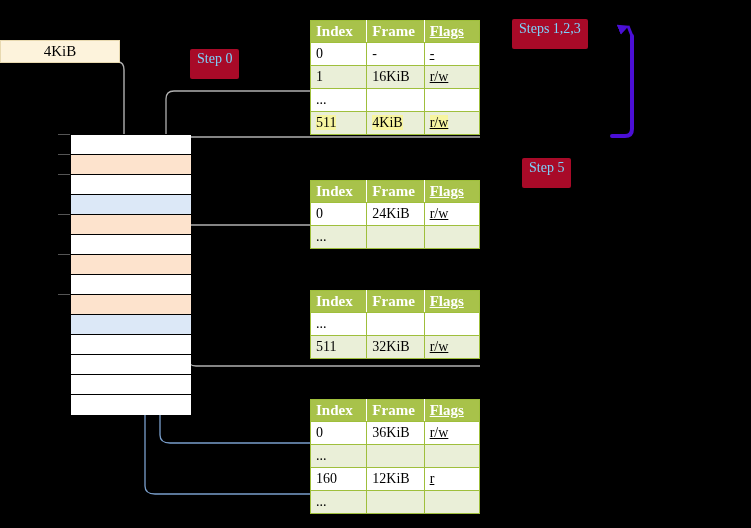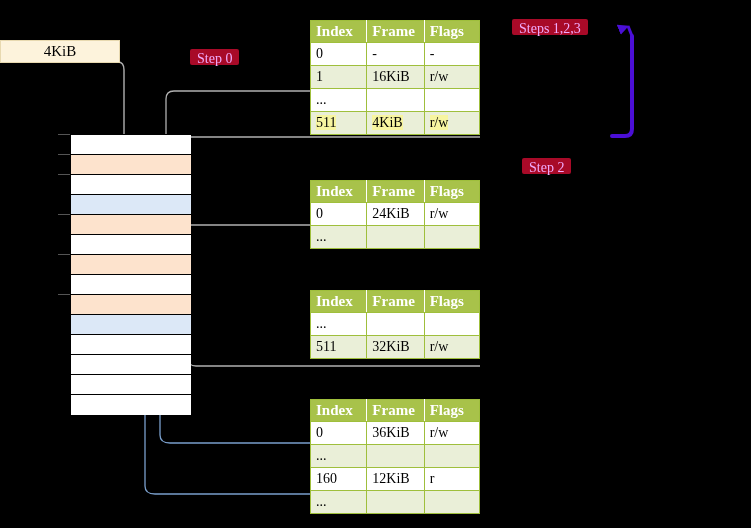--- a/index.html
+++ b/index.html
@@ -32,24 +32,24 @@
     color: #000;
     font-size: 15px;
     text-align: center;
     line-height: 21px;
     height: 23px;
   }
 
   
   .badge {
     position: absolute;
-    color: #f0abfc;
+    color: #7dd3fc;
     font-size: 14px;
     line-height: 19px;
-    height: 16px;
+    height: 30px;
     padding: 0 7px;
     white-space: nowrap;
     border-radius: 2px;
   }
   .badge-red { background: #a80a28; }
   .badge-purple { background: #5b11f0; }
 
   
   #memcol {
     position: absolute;
@@ -108,21 +108,21 @@
   .ptable td:last-child { border-right: none; }
   .ptable tr:last-child td { border-bottom: none; }
   .ptable tr.odd td  { background: #ffffff; }
   .ptable tr.even td { background: #eaefd8; }
   .ptable tr.hl td   { background: #eaefd8; }
   .ptable tr.hl td span.mark { background: #f7f5a0; }
 
   
   .col-index { width: 56px; }
   .col-frame { width: 57px; }
-  .col-flags { width: 55px; }
+  .col-flags { width: 55px; text-decoration: underline; }
 </style>
 </head>
 <body>
 
 <div id="stage">
 
   <svg id="wires" viewBox="0 0 751 528" width="751" height="528">
     <defs>
       <marker id="arrGrayDown" markerWidth="9" markerHeight="9" refX="4.5" refY="8" orient="auto" markerUnits="userSpaceOnUse">
         <path d="M0.5,0 L8.5,0 L4.5,8.5 Z" fill="#c2c2c2"></path>
@@ -165,21 +165,21 @@
     <path d="M632,36 L628,26" fill="none" stroke="#4b0fd6" stroke-width="3" marker-end="url(#arrPurple)"></path>
   </svg>
 
   <div class="size-label" style="left:0px; top:40px; width:120px;">4KiB</div>
 
   <div class="badge badge-red" style="left:190px; top:49px;">Step 0</div>
 
   <div class="badge badge-red" style="left:512px; top:19px;">Steps 1,2,3</div>
 
 
-  <div class="badge badge-red" style="left:522px; top:158px;">Step 2</div>
+  <div class="badge badge-red" style="left:522px; top:158px;">Step 5</div>
 
   <div id="memcol">
       <div class="memrow" style="top: 0px; height: 20px;"></div>
       <div class="memrow orange" style="top: 20px; height: 20px;"></div>
       <div class="memrow" style="top: 40px; height: 20px;"></div>
       <div class="memrow blue" style="top: 60px; height: 20px;"></div>
       <div class="memrow orange" style="top: 80px; height: 20px;"></div>
       <div class="memrow" style="top: 100px; height: 20px;"></div>
       <div class="memrow orange" style="top: 120px; height: 20px;"></div>
       <div class="memrow" style="top: 140px; height: 20px;"></div>

